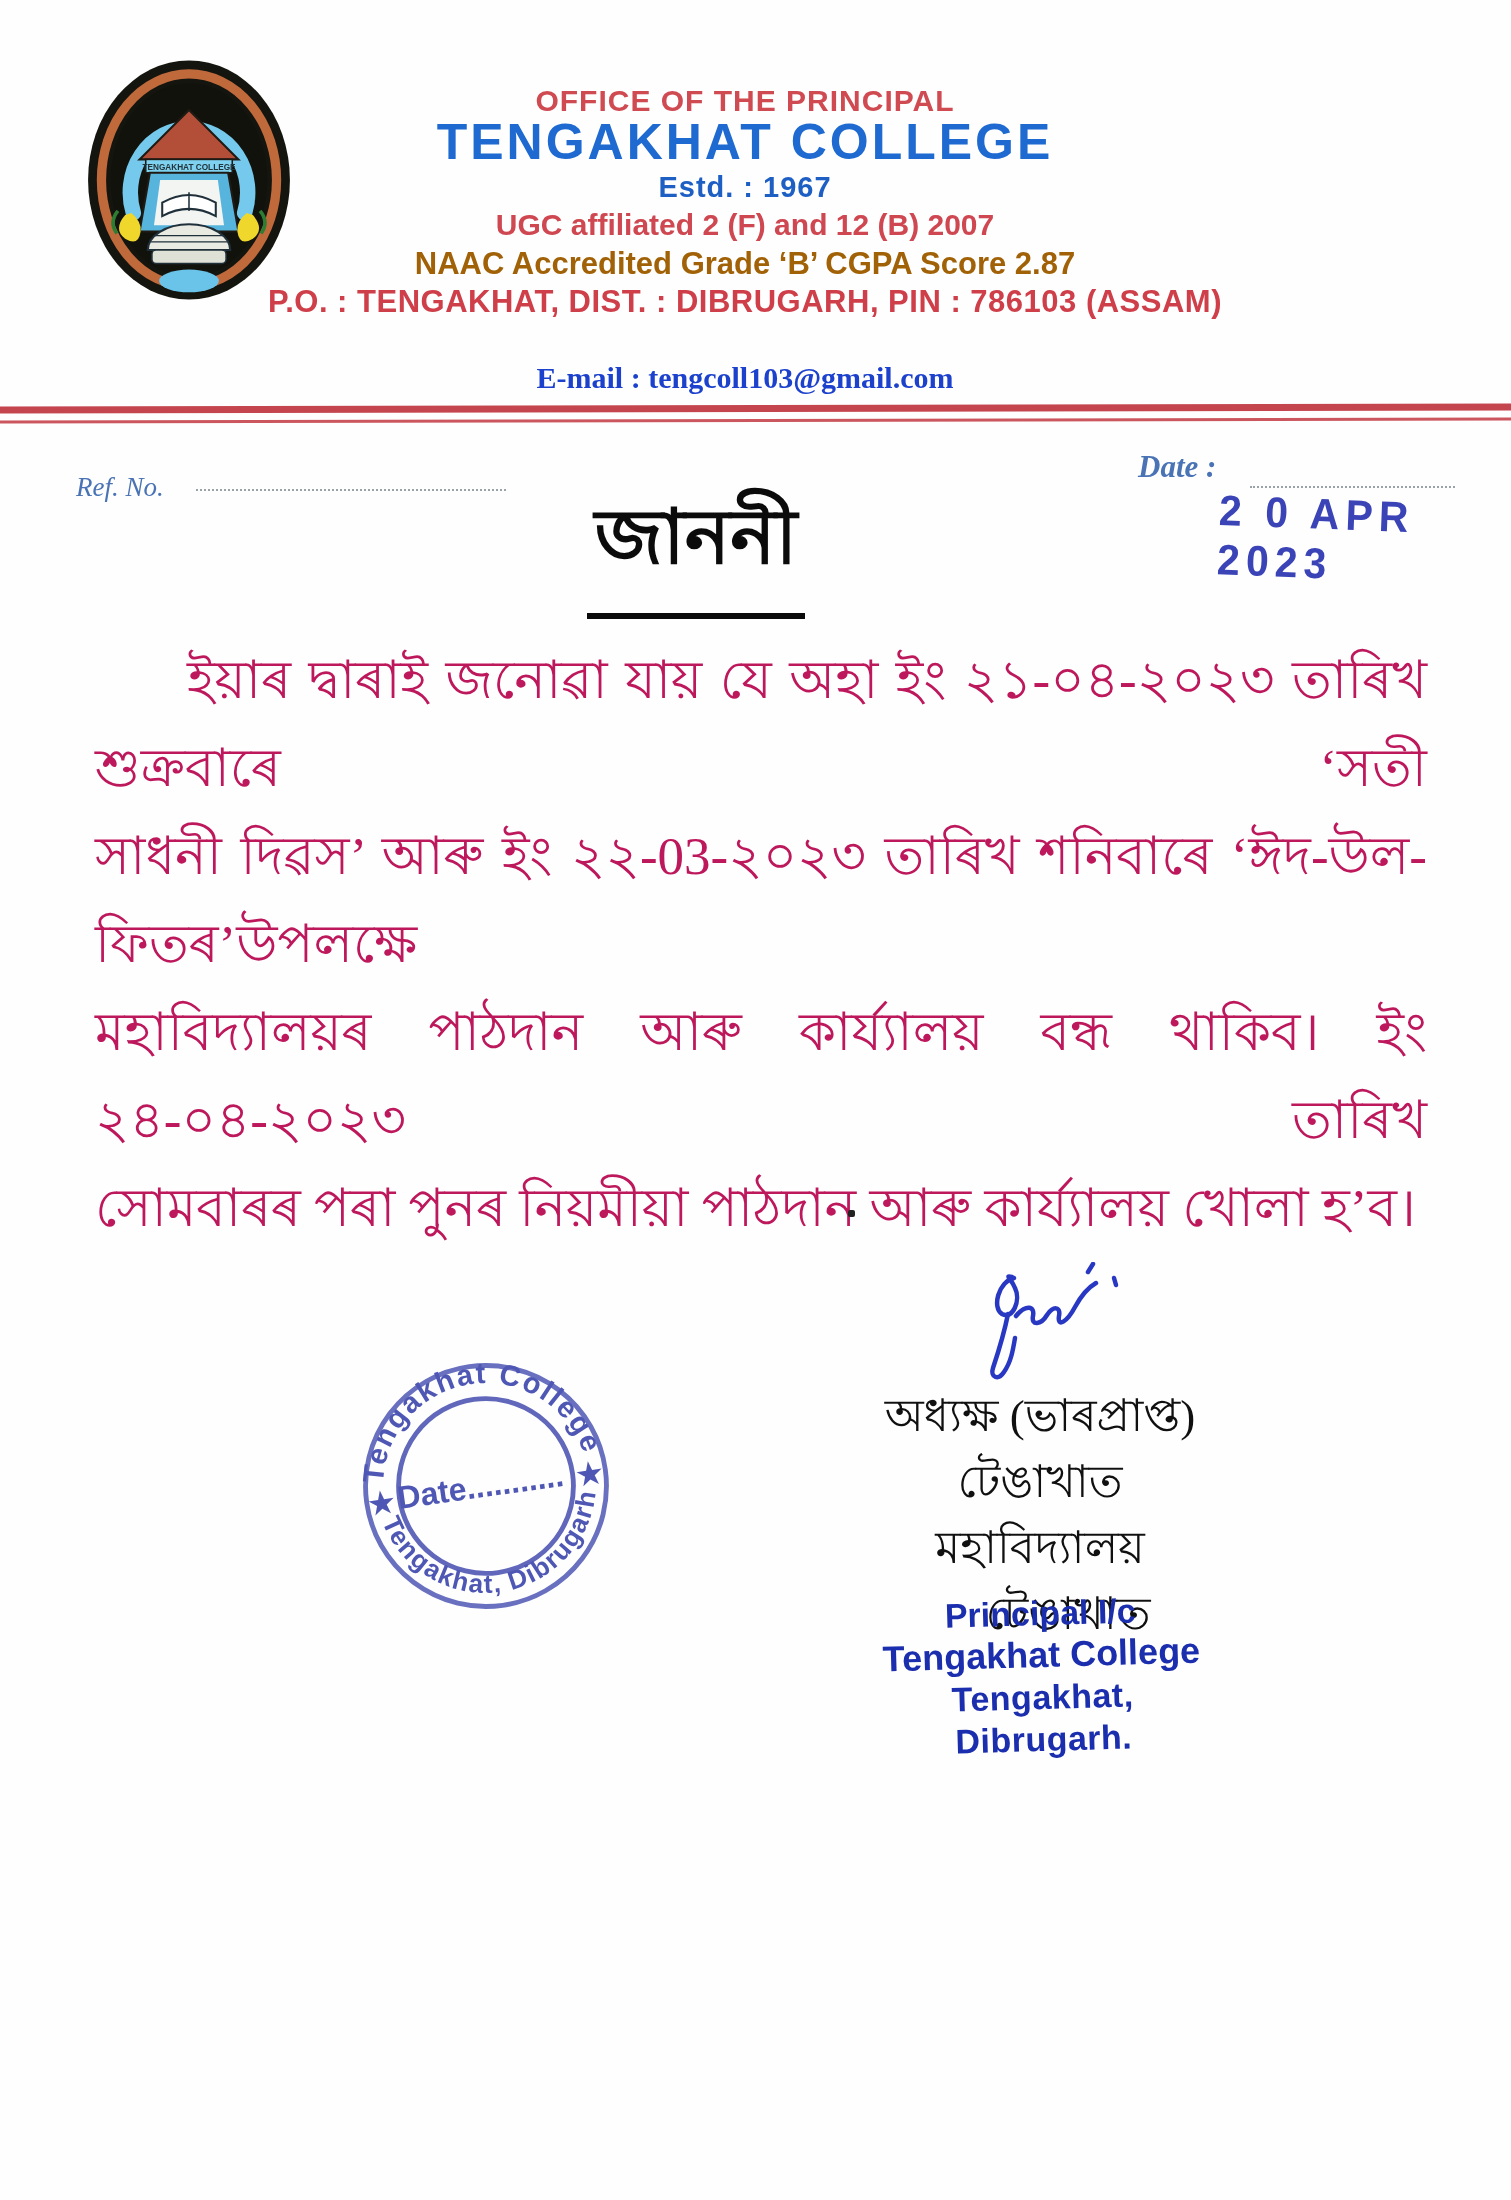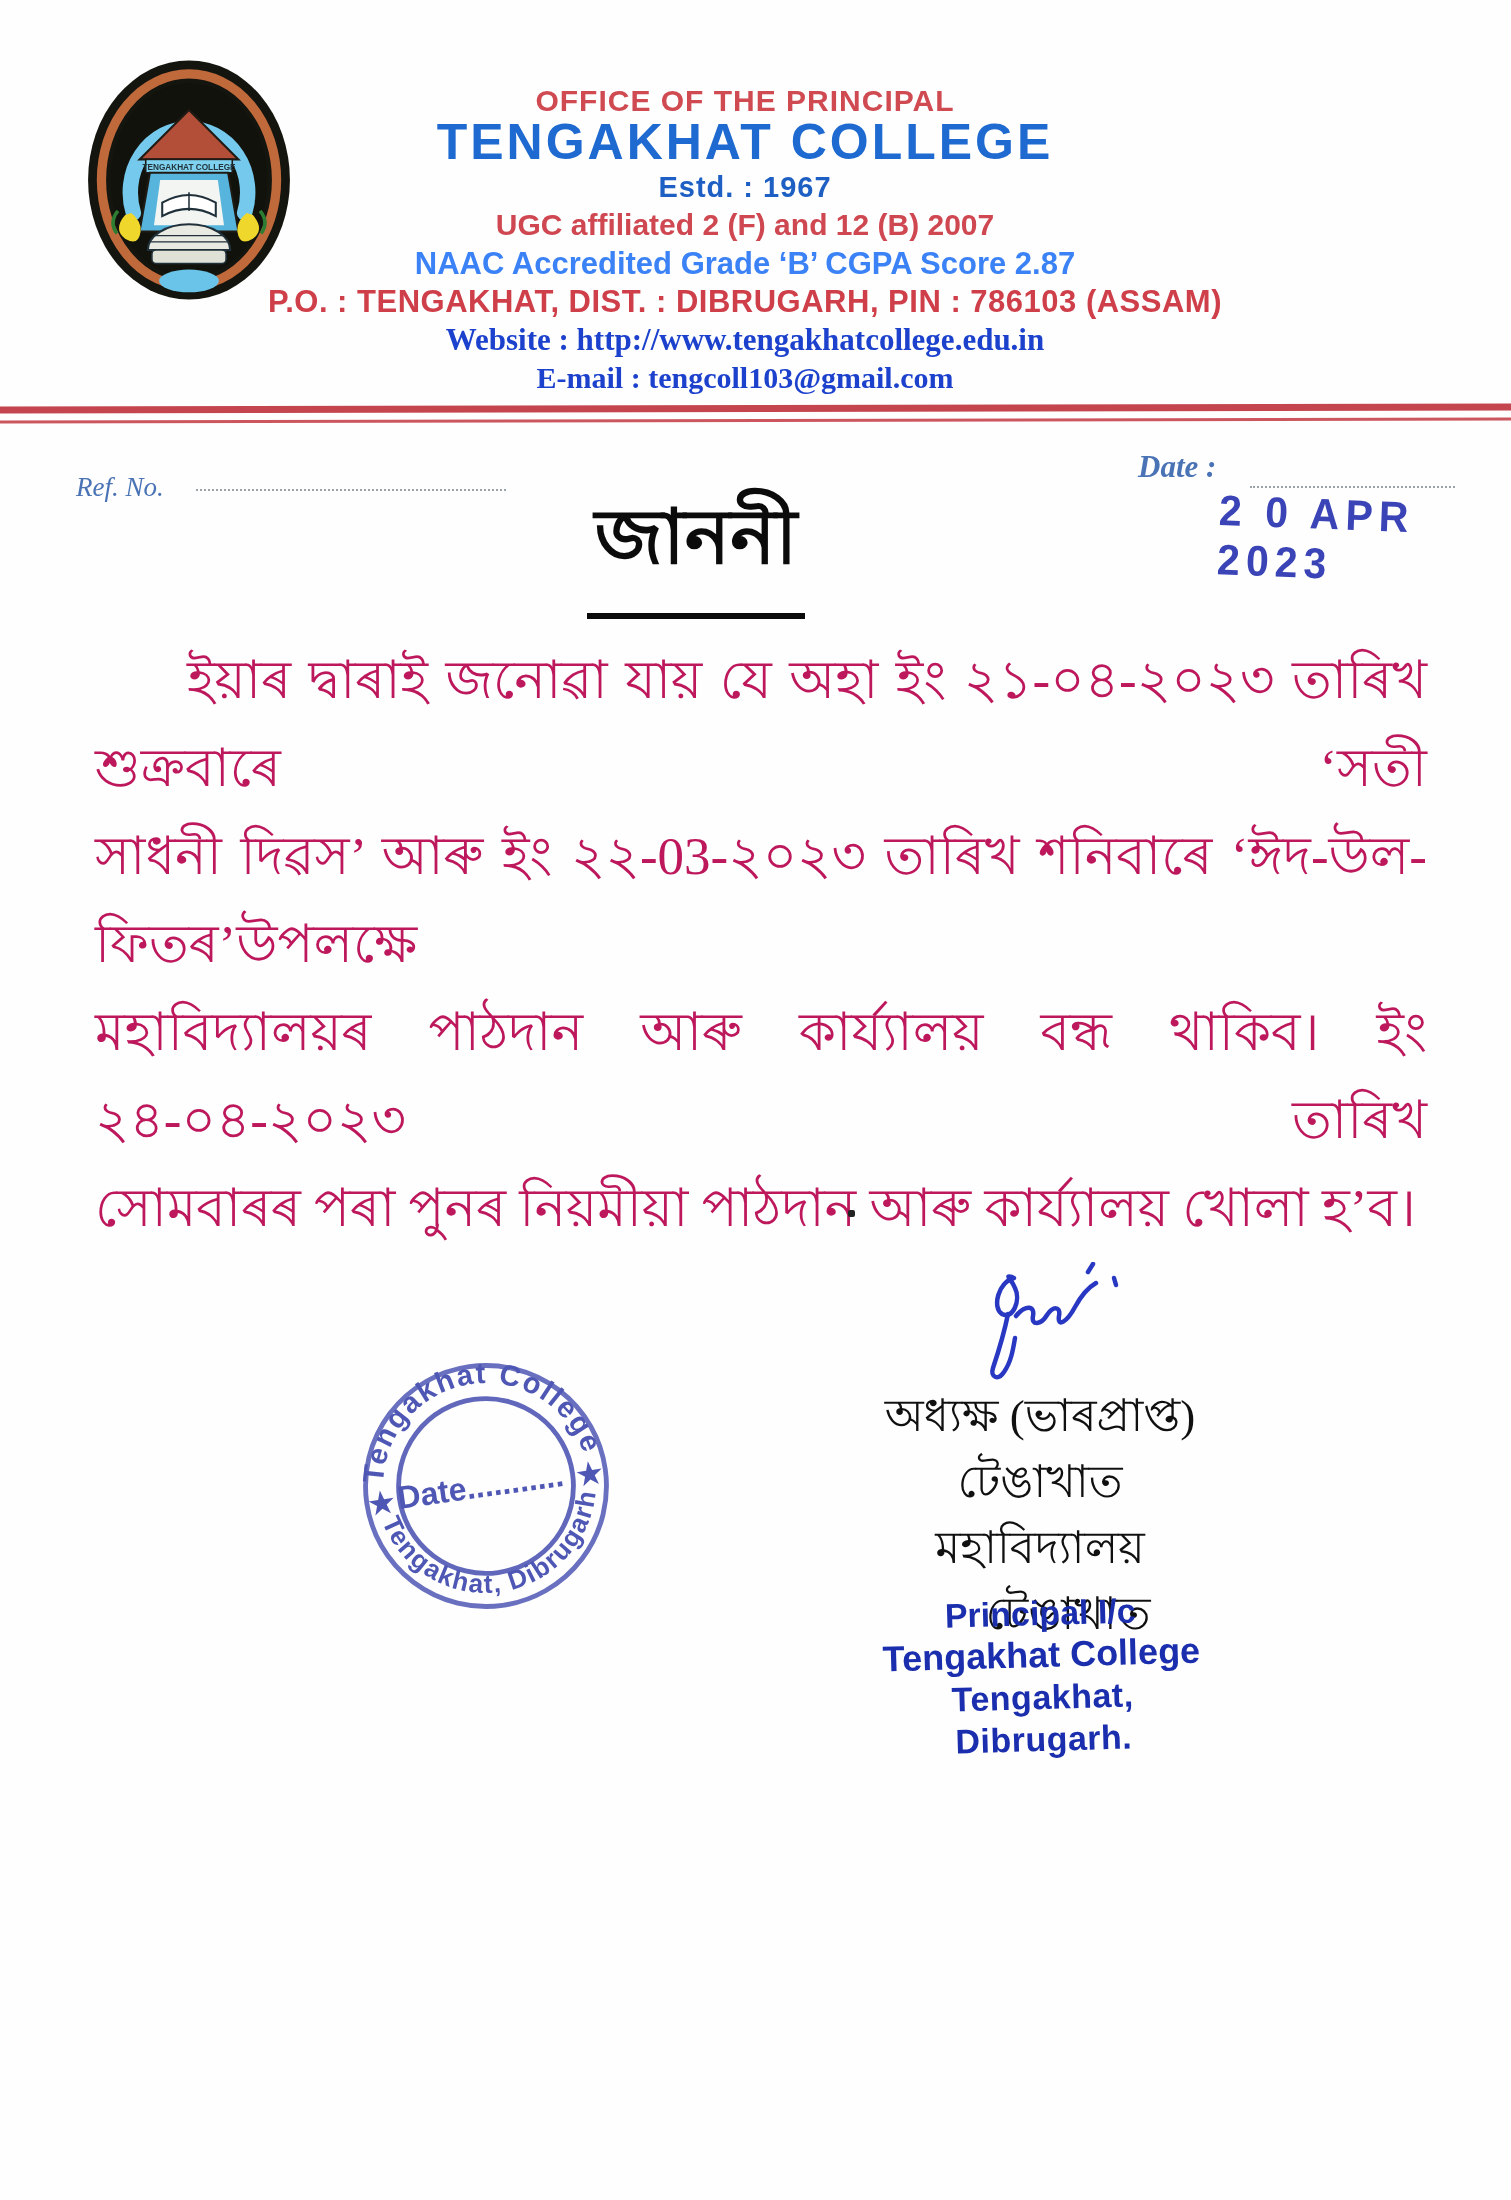--- a/index.html
+++ b/index.html
@@ -7,21 +7,21 @@
     position:relative;width:1511px;height:2200px;background:#fefefe;
     margin:0 auto;overflow:hidden;
     font-family:"Liberation Sans","DejaVu Sans",sans-serif;
   }
   
   .hline{position:absolute;left:0;width:1490px;text-align:center;white-space:nowrap;}
   .office-line{top:84px;font-size:30px;font-weight:800;color:#d04a52;letter-spacing:1px;}
   .college-name{top:113px;font-size:50px;font-weight:800;color:#1e6ad1;letter-spacing:3px;}
   .estd-line{top:171px;font-size:29px;font-weight:800;color:#1e5fc4;letter-spacing:1px;}
   .ugc-line{top:208px;font-size:30px;font-weight:800;color:#cf4750;}
-  .naac-line{top:246px;font-size:31px;font-weight:800;color:#3b82f6;}
+  .naac-line{top:246px;font-size:31px;font-weight:800;color:#a16207;}
   .addr-line{top:284px;font-size:31px;font-weight:800;color:#cf3f4a;letter-spacing:.5px;}
   .web-line{top:322px;font-size:31px;font-weight:700;color:#1c41cd;font-family:"Liberation Serif","DejaVu Serif",serif;}
   .mail-line{top:361px;font-size:30px;font-weight:700;color:#1c41cd;font-family:"Liberation Serif","DejaVu Serif",serif;}
   .logo-wrap{position:absolute;left:86px;top:58px;width:206px;height:244px;}
   .rule1{position:absolute;left:0;top:405px;width:1511px;height:7px;background:#c4454e;transform:rotate(-.12deg);}
   .rule2{position:absolute;left:0;top:419px;width:1511px;height:3px;background:#cc565e;transform:rotate(-.12deg);}
   
   .ref-label{position:absolute;left:76px;top:472px;font-family:"Liberation Serif","DejaVu Serif",serif;
     font-style:italic;font-size:27px;color:#4a73b6;}
   .ref-line{position:absolute;left:196px;top:489px;width:310px;border-bottom:2px dotted #9aa3a8;}
@@ -82,21 +82,20 @@
       <path d="M 169 148 q 9 11 1 22" stroke="#2d7d32" stroke-width="3.5" fill="none"></path>
     </svg>
   </div>
 
   <div class="hline office-line">OFFICE OF THE PRINCIPAL</div>
   <div class="hline college-name">TENGAKHAT COLLEGE</div>
   <div class="hline estd-line">Estd. : 1967</div>
   <div class="hline ugc-line">UGC affiliated 2 (F) and 12 (B) 2007</div>
   <div class="hline naac-line">NAAC Accredited Grade ‘B’ CGPA Score 2.87</div>
   <div class="hline addr-line">P.O. : TENGAKHAT, DIST. : DIBRUGARH, PIN : 786103 (ASSAM)</div>
-  <div class="hline web-line">Website : http://www.tengakhatcollege.edu.in</div>
   <div class="hline mail-line">E-mail : tengcoll103@gmail.com</div>
 
   <div class="rule1"></div>
   <div class="rule2"></div>
 
   <div class="ref-label">Ref. No.</div>
   <div class="ref-line"></div>
   <div class="date-label">Date :</div>
   <div class="date-line"></div>
   <div class="date-stamp">2 0 APR 2023</div>

